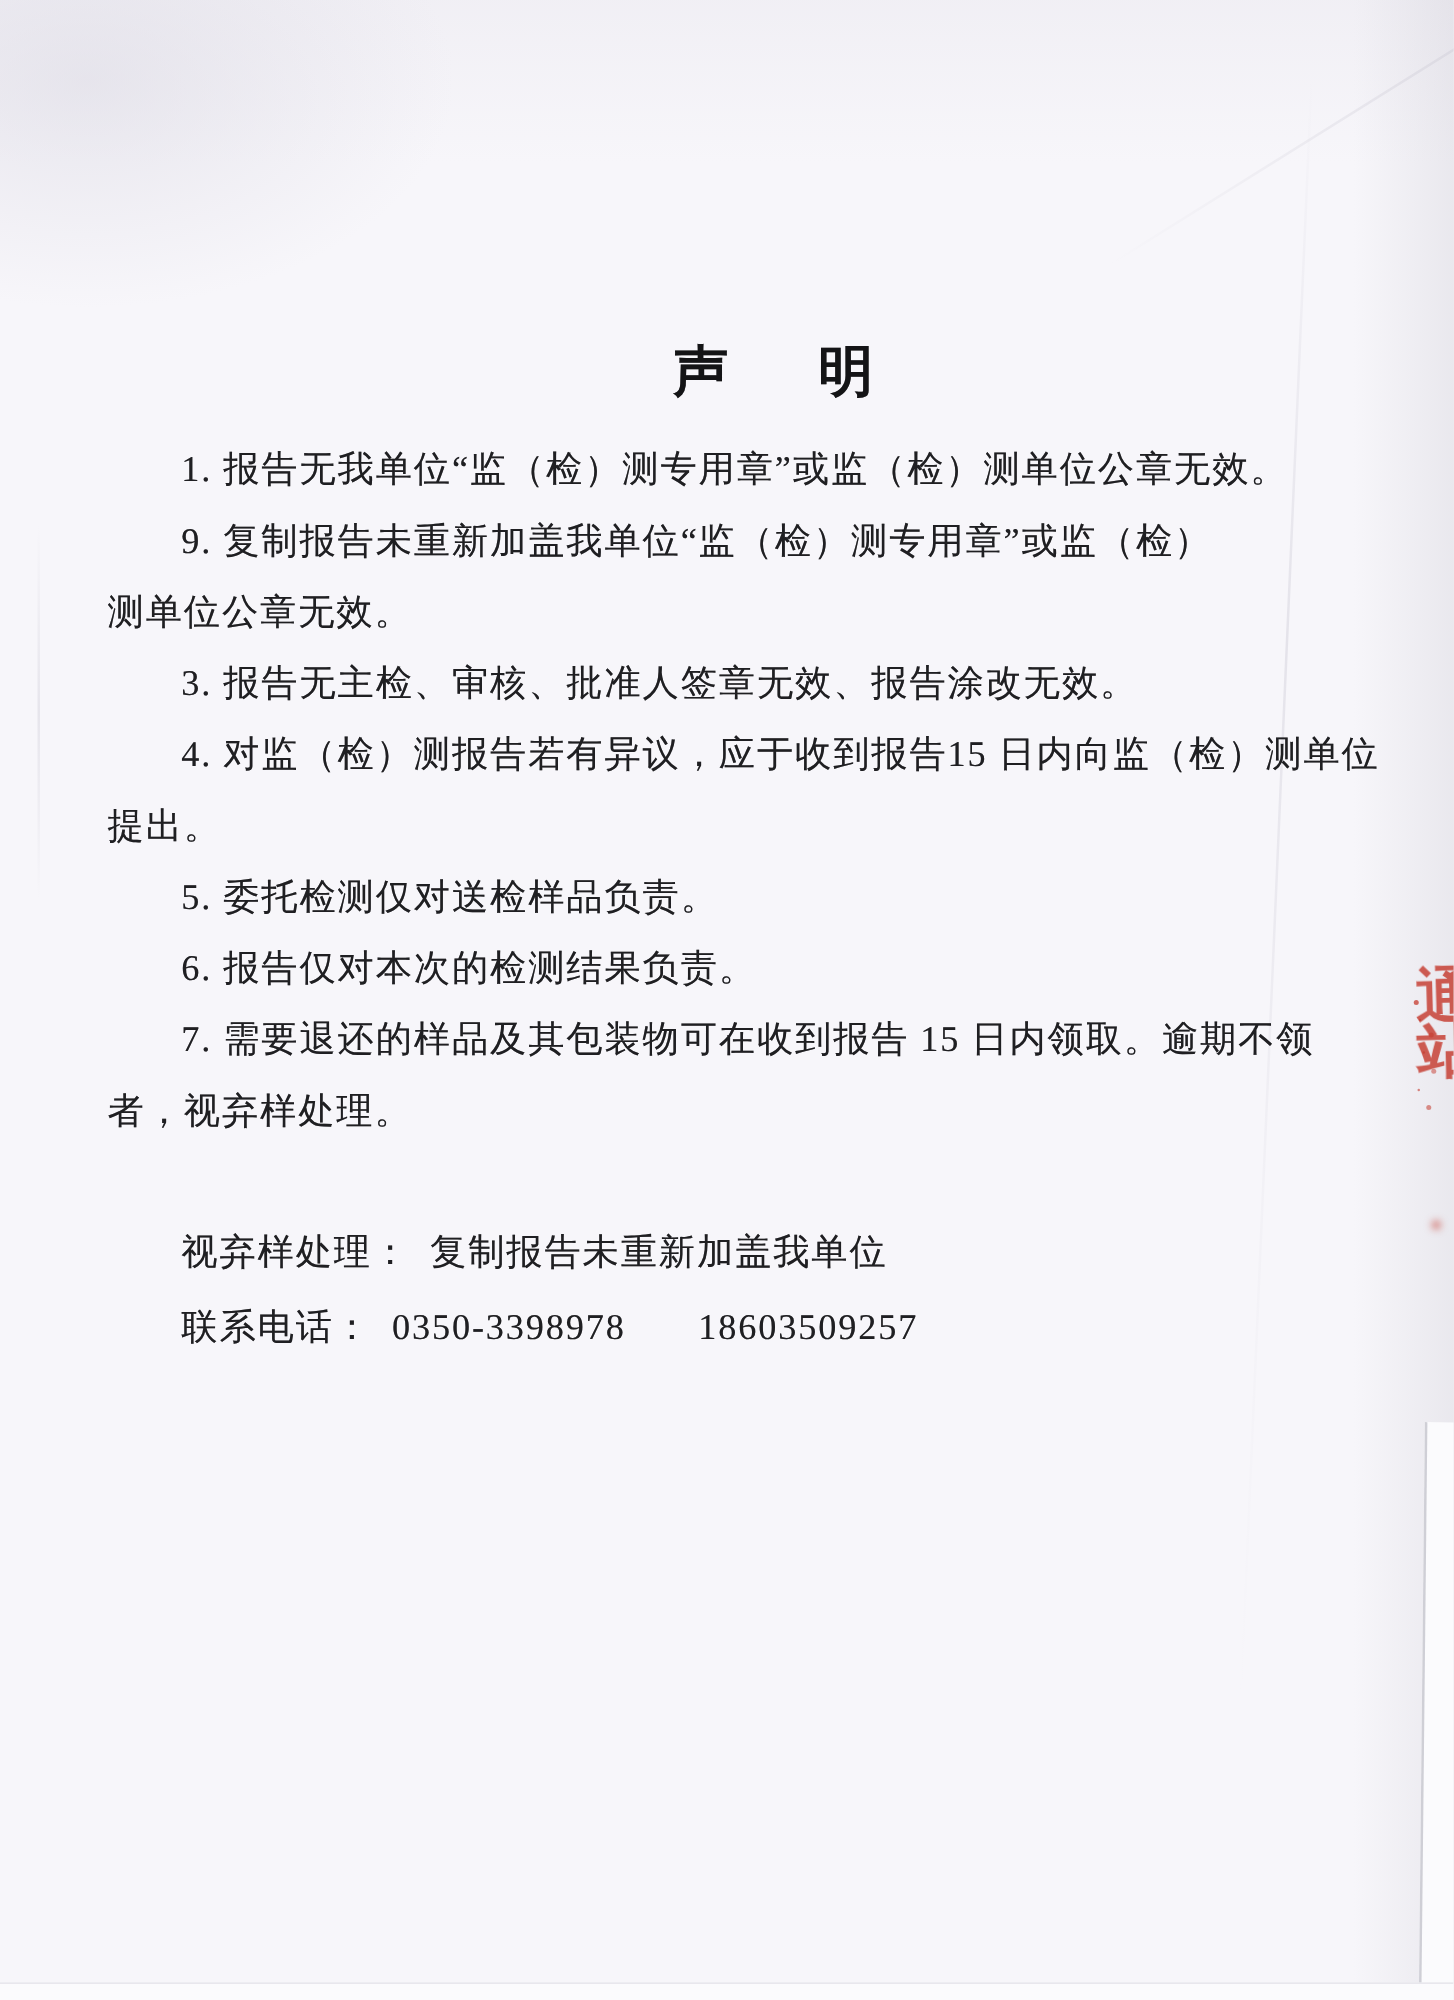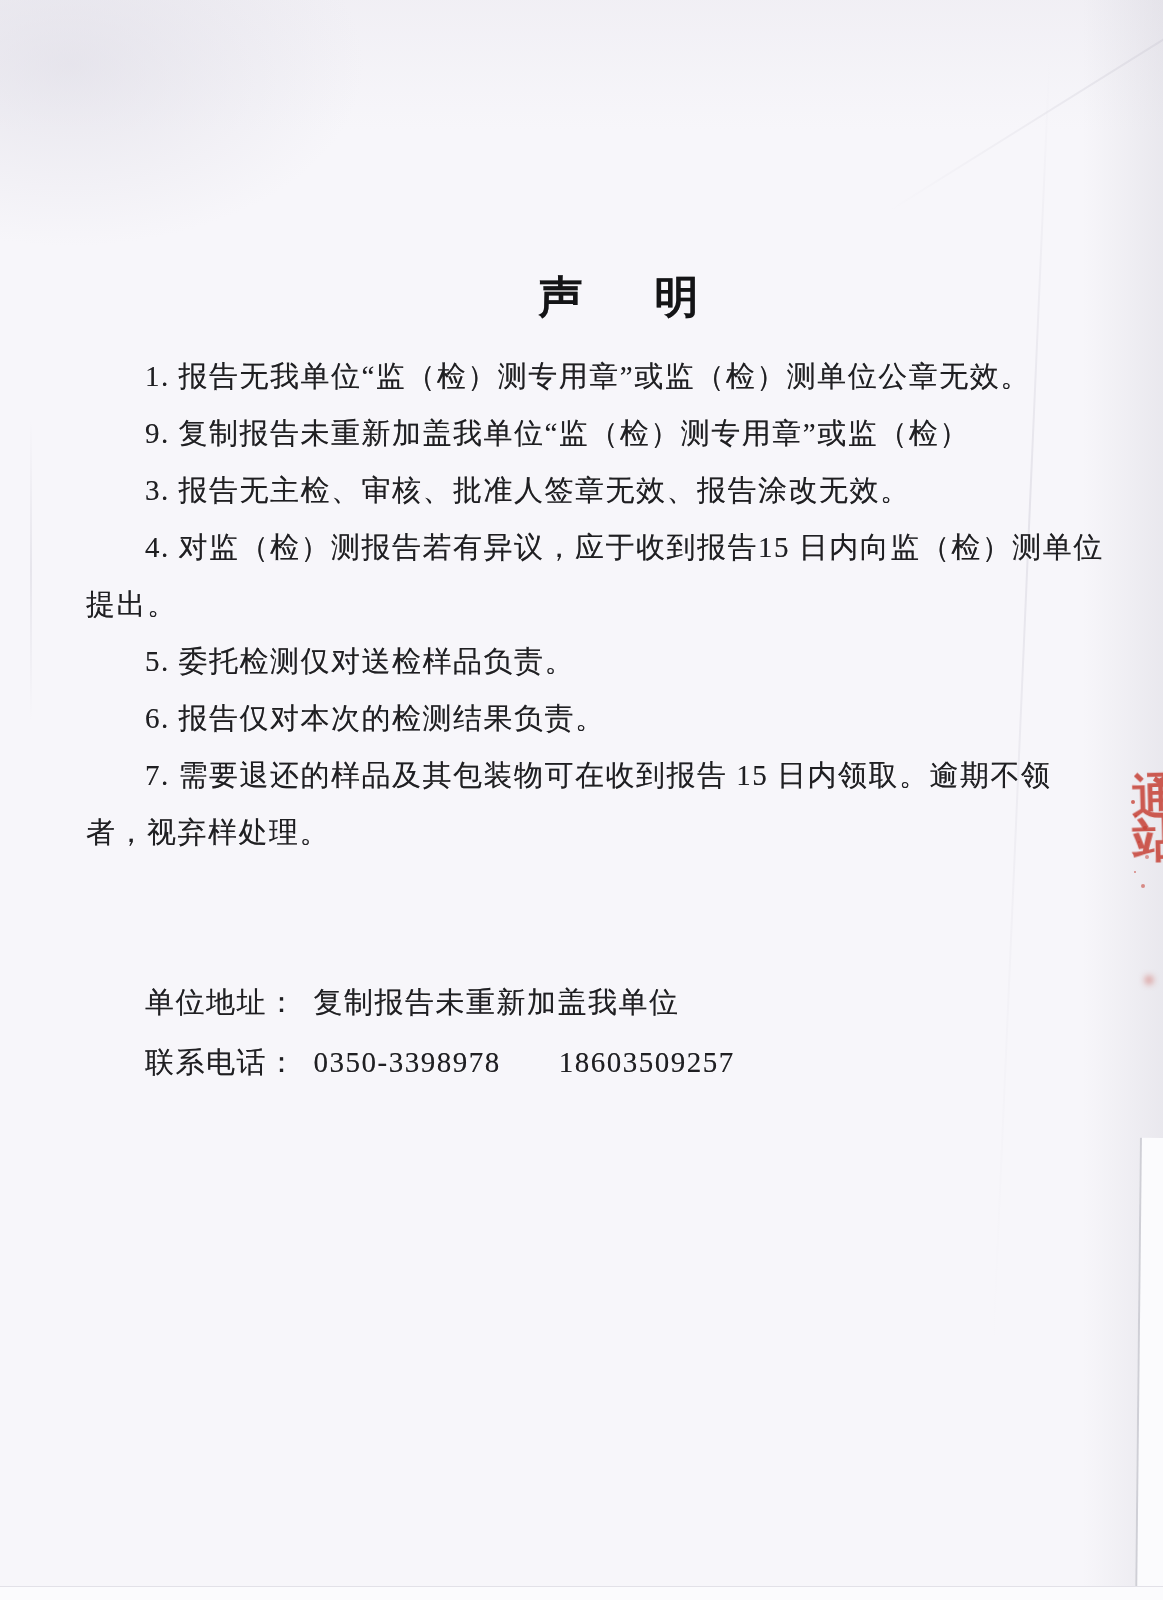--- a/index.html
+++ b/index.html
@@ -105,32 +105,33 @@
 
   <div class="crease c1"></div>
   <div class="crease c2"></div>
   <div class="crease c3"></div>
 
   <h1 class="title">声　明</h1>
 
   <div class="body-text">
     <div class="line first">1. 报告无我单位“监（检）测专用章”或监（检）测单位公章无效。</div>
     <div class="line first">9. 复制报告未重新加盖我单位“监（检）测专用章”或监（检）</div>
+    <div class="line">测单位公章无效。</div>
     <div class="line first">3. 报告无主检、审核、批准人签章无效、报告涂改无效。</div>
     <div class="line first">4. 对监（检）测报告若有异议，应于收到报告15 日内向监（检）测单位</div>
     <div class="line">提出。</div>
     <div class="line first">5. 委托检测仅对送检样品负责。</div>
     <div class="line first">6. 报告仅对本次的检测结果负责。</div>
     <div class="line first">7. 需要退还的样品及其包装物可在收到报告 15 日内领取。逾期不领</div>
     <div class="line">者，视弃样处理。</div>
   </div>
 
   <div class="contact">
     <div class="contact-row">
-      <span class="clabel">单位地址：</span><span class="cvalue">复制报告未重新加盖我单位</span>
+      <span class="clabel">视弃样处理：</span><span class="cvalue">复制报告未重新加盖我单位</span>
     </div>
     <div class="contact-row">
       <span class="clabel">联系电话：</span><span class="cvalue">0350-3398978</span><span class="cvalue2">18603509257</span>
     </div>
   </div>
 
   <div class="seal">通站</div>
   <div class="seal-speckles"></div>
 
   <div class="edge-right"></div>

